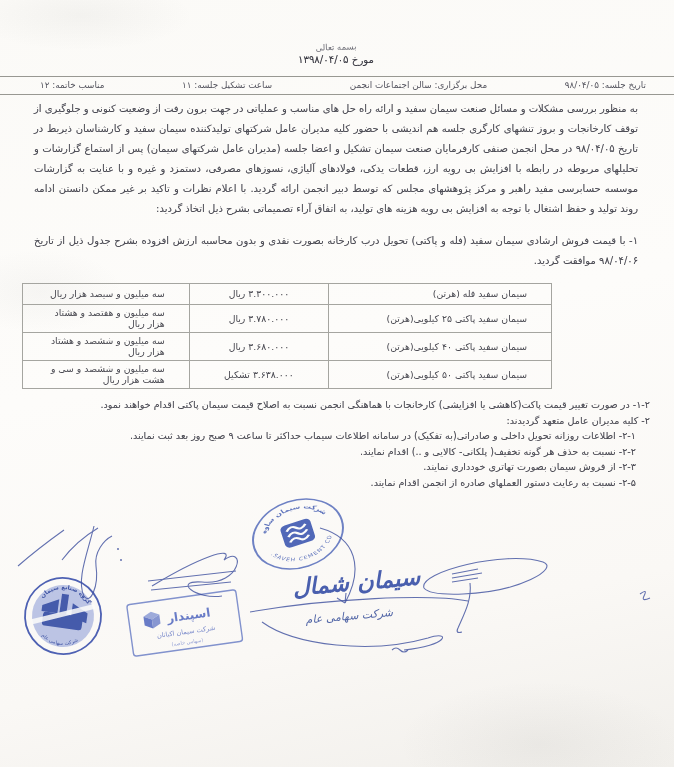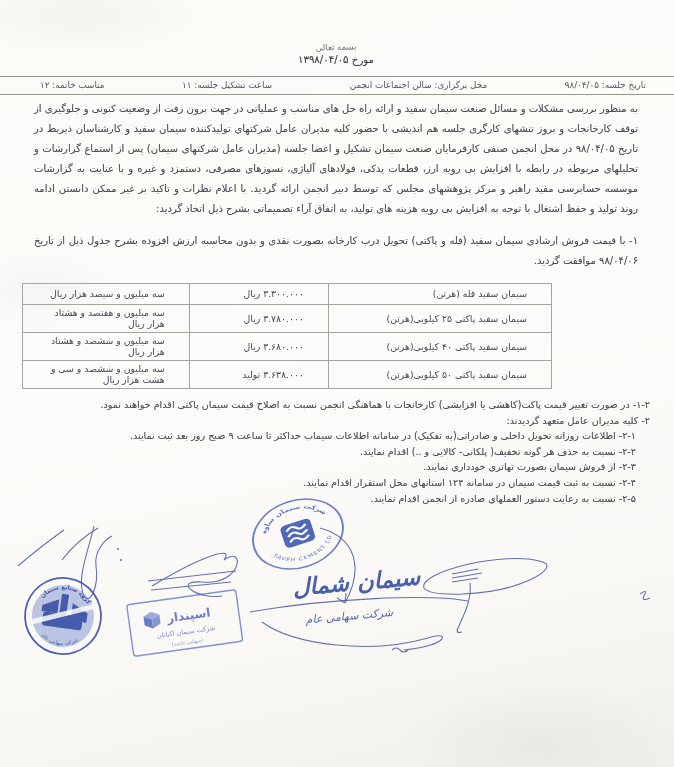--- a/index.html
+++ b/index.html
@@ -24,21 +24,21 @@
     margin:8px -24px 0 -22px;padding:3px 28px 4px 40px;
     border-top:1px solid #989892;border-bottom:1px solid #989892;
     font-size:8.8px;color:#54545e;
   }
   .body-text{margin:12px;font-size:10px;line-height:20px;text-align:justify;color:#4c4c55;text-shadow:0 0 .4px rgba(70,70,80,.35);}
   .intro{margin-top:4px;}
   .item1{margin-top:2px;}
   table.price-table{border-collapse:collapse;margin:4px 98px 0 0;font-size:9.3px;color:#47474f;}
   table.price-table td{border:1px solid #a5a5a0;padding:2px 24px 3px;height:15px;}
   td.c-product{width:188px;text-align:right;}
-  td.c-price{width:96px;text-align:right;}
+  td.c-price{width:96px;text-align:center;}
   td.c-words{width:128px;text-align:right;}
   .items{margin-top:8px;font-size:9.6px;color:#4c4c55;}
   .item{line-height:15.6px;text-align:right;text-shadow:0 0 .4px rgba(70,70,80,.35);}
   .item.sub{padding-right:14px;}
   svg.stamp-layer{position:absolute;left:0;top:0;pointer-events:none;}
 </style>
 </head>
 <body>
 
 <div class="page">
@@ -71,33 +71,32 @@
             <td class="c-price">۳.۷۸۰.۰۰۰ ریال</td>
             <td class="c-words">سه میلیون و هفتصد و هشتاد هزار ریال</td>
           </tr>
           <tr class="price-row">
             <td class="c-product">سیمان سفید پاکتی ۴۰ کیلویی(هرتن)</td>
             <td class="c-price">۳.۶۸۰.۰۰۰ ریال</td>
             <td class="c-words">سه میلیون و ششصد و هشتاد هزار ریال</td>
           </tr>
           <tr class="price-row">
             <td class="c-product">سیمان سفید پاکتی ۵۰ کیلویی(هرتن)</td>
-            <td class="c-price">۳.۶۳۸.۰۰۰ تولید</td>
+            <td class="c-price">۳.۶۳۸.۰۰۰ تشکیل</td>
             <td class="c-words">سه میلیون و ششصد و سی و هشت هزار ریال</td>
           </tr>
       </tbody>
     </table>
 
     <div class="items">
       <div class="item">۱-۲- در صورت تغییر قیمت پاکت(کاهشی یا افزایشی) کارخانجات با هماهنگی انجمن نسبت به اصلاح قیمت سیمان پاکتی اقدام خواهند نمود.</div>
         <div class="item">۲- کلیه مدیران عامل متعهد گردیدند:</div>
         <div class="item sub">۲-۱- اطلاعات روزانه تحویل داخلی و صادراتی(به تفکیک) در سامانه اطلاعات سیماب حداکثر تا ساعت ۹ صبح روز بعد ثبت نمایند.</div>
         <div class="item sub">۲-۲- نسبت به حذف هر گونه تخفیف( پلکانی- کالایی و ..) اقدام نمایند.</div>
         <div class="item sub">۲-۳- از فروش سیمان بصورت تهاتری خودداری نمایند.</div>
-        <div class="item sub">۲-۴- نسبت به ثبت قیمت سیمان در سامانه ۱۲۴ استانهای محل استقرار اقدام نمایند.</div>
         <div class="item sub">۲-۵- نسبت به رعایت دستور العملهای صادره از انجمن اقدام نمایند.</div>
     </div>
   </div>
 
   <svg class="stamp-layer" width="674" height="767" viewBox="0 0 674 767">
     <defs>
       <path id="arcTopSaveh" d="M -30 0 A 30 30 0 0 1 30 0"></path>
       <path id="arcBotSaveh" d="M -32 0 A 32 32 0 0 0 32 0"></path>
       <path id="arcTopGrp" d="M -27 0 A 27 27 0 0 1 27 0"></path>
       <path id="arcBotGrp" d="M -29 0 A 29 29 0 0 0 29 0"></path>

